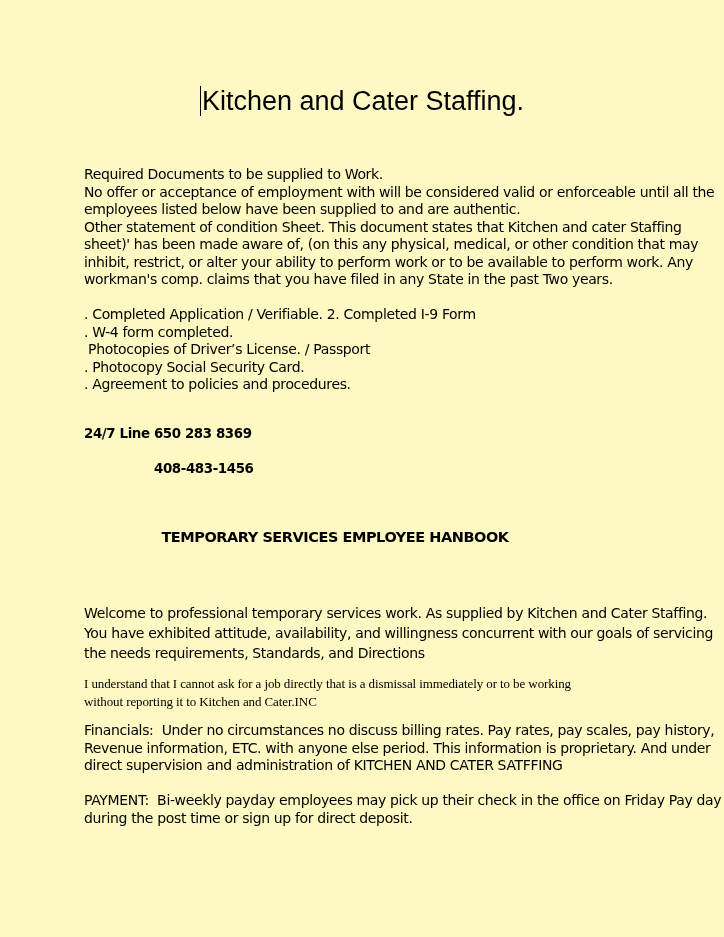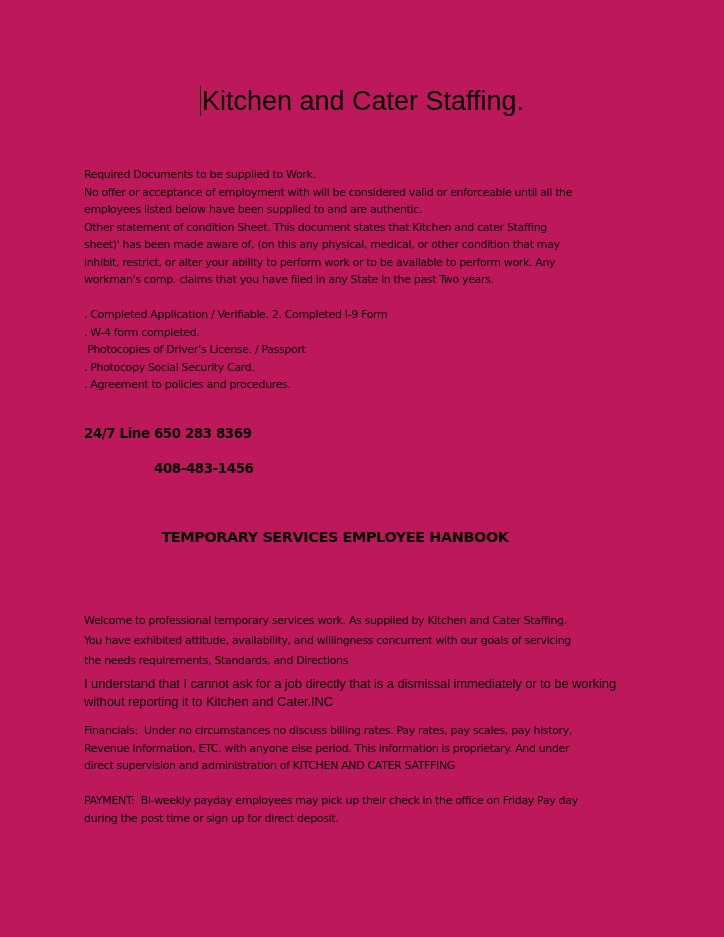--- a/index.html
+++ b/index.html
@@ -1,37 +1,37 @@
 <!DOCTYPE html>
 <html><head>
   <meta charset="utf-8">
   <style>
     html, body { margin: 0; padding: 0; background: #ffffff; }
     body { width: 724px; height: 937px; position: relative; overflow: hidden; color: #000; }
-    .page { position: absolute; left: 0; top: 0; width: 724px; height: 937px; background: #be185d; }
+    .page { position: absolute; left: 0; top: 0; width: 724px; height: 937px; background: #fef9c3; }
     .abs { position: absolute; white-space: nowrap; }
     .title {
       left: 0; width: 724px; top: 84px; text-align: center;
       font-family: "Liberation Sans", sans-serif; font-size: 27px; line-height: 34px;
     }
     .caret { display: inline-block; width: 1px; height: 30px; background: #000; vertical-align: -6px; margin-right: 1px; }
     .body-text {
-      font-family: "DejaVu Sans", sans-serif; font-size: 11px; letter-spacing: -0.35px; line-height: 17.5px;
+      font-family: "DejaVu Sans", sans-serif; font-size: 14px; letter-spacing: -0.35px; line-height: 17.5px;
     }
     .block { position: absolute; left: 84px; width: 570px; }
     .line { display: block; white-space: nowrap; }
     .phone {
       font-family: "DejaVu Sans", sans-serif; font-weight: bold; font-size: 13.4px; letter-spacing: -0.4px;
     }
     .heading {
       left: 0; width: 670px; text-align: center; top: 529px;
       font-family: "DejaVu Sans", sans-serif; font-weight: bold; font-size: 14.5px; letter-spacing: -0.45px;
     }
-    .arial-text { font-family: Liberation Sans, sans-serif; font-size: 13px; line-height: 17.5px; letter-spacing: -0.1px; }
-    .welcome { line-height: 20px; margin-top: 8px; }
+    .arial-text { font-family: Liberation Serif, serif; font-size: 13px; line-height: 17.5px; letter-spacing: -0.1px; }
+    .welcome { line-height: 20px; }
     b { font-weight: normal; }
   </style>
 </head>
 <body>
 
 <div class="page">
 
   <div class="abs title"><span class="caret"></span><span>Kitchen and Cater Staffing.</span></div>
 
   <div class="block body-text" style="top:166px;">

